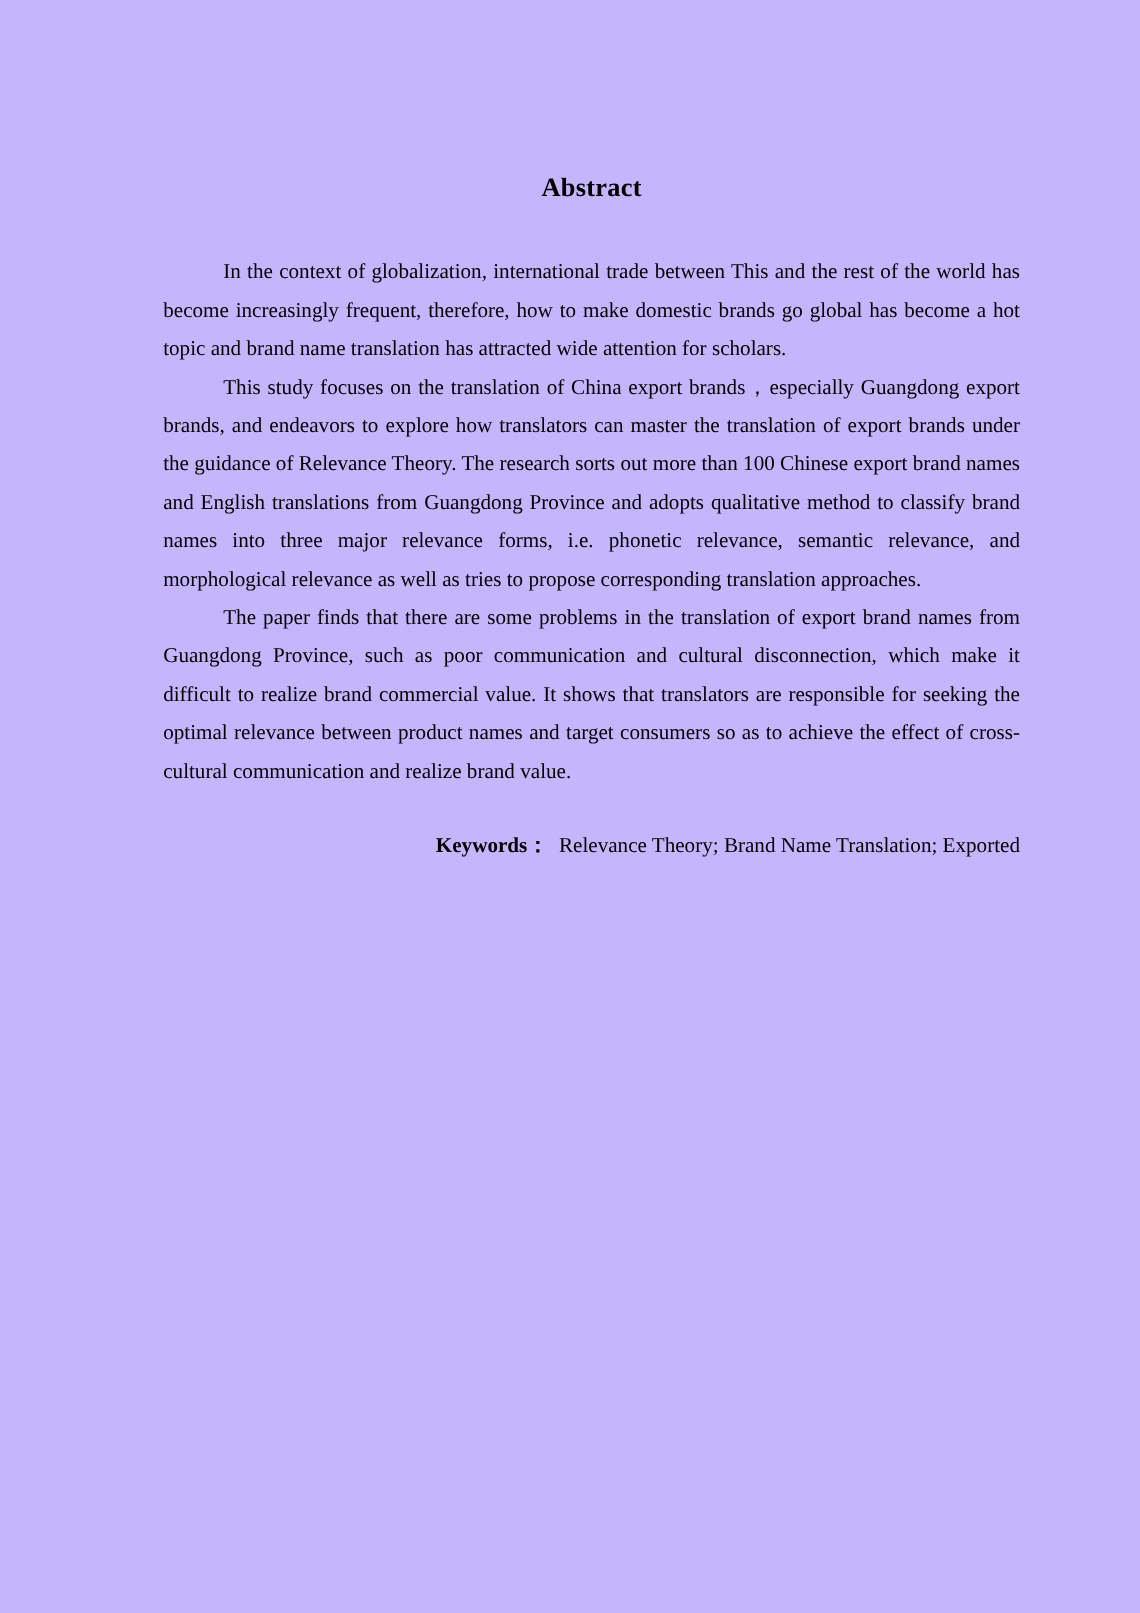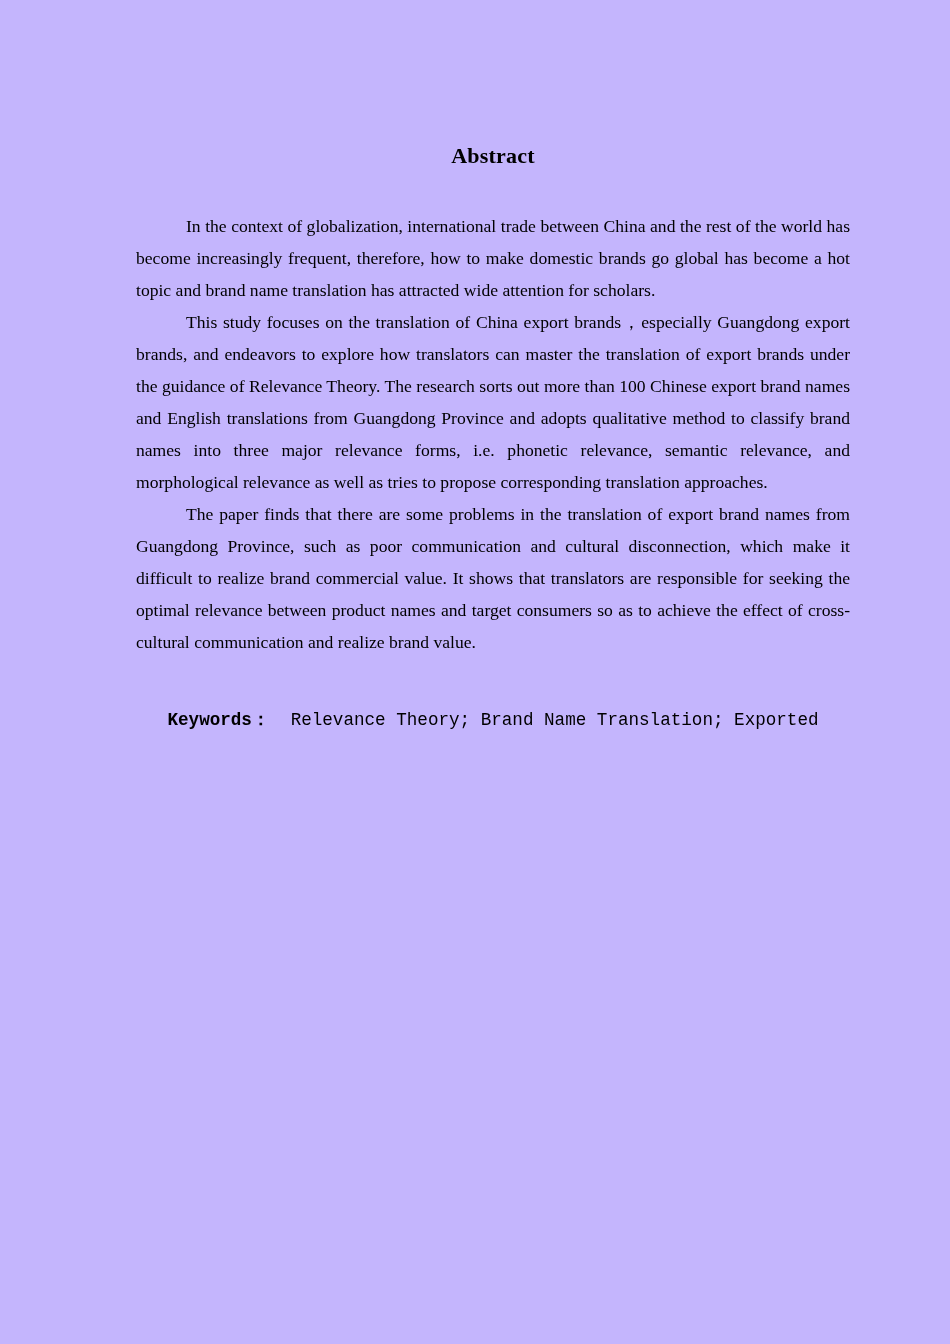--- a/index.html
+++ b/index.html
@@ -62,27 +62,26 @@
     font-size: 17.6px;
     line-height: 32px;
     hyphens: none;
   }
 
   .keywords-gap {
     height: 30px;
   }
 
   .keywords {
-    margin: 16px;
+    margin: 0;
     font-size: 17.6px;
     line-height: 32px;
     padding-left: 127px;
     text-indent: -127px;
-    text-align: center;
-    font-family: Liberation Mono, monospace;
+    text-align: right;
   }
 
   .kw-label {
     font-weight: bold;
   }
 
   .kw-sep {
     font-weight: bold;
   }
 
@@ -96,21 +95,21 @@
 <div class="page">
 
   <div class="content">
 
     <h1 class="doc-title">Abstract</h1>
 
     <div class="title-gap"></div>
 
     <div class="body-block">
 
-      <p class="para">In the context of globalization, international trade between China and the rest of the world has become increasingly frequent, therefore, how to make domestic brands go global has become a hot topic and brand name translation has attracted wide attention for scholars.</p>
+      <p class="para">In the context of globalization, international trade between This and the rest of the world has become increasingly frequent, therefore, how to make domestic brands go global has become a hot topic and brand name translation has attracted wide attention for scholars.</p>
 
       <p class="para">This study focuses on the translation of China export brands，especially Guangdong export brands, and endeavors to explore how translators can master the translation of export brands under the guidance of Relevance Theory. The research sorts out more than 100 Chinese export brand names and English translations from Guangdong Province and adopts qualitative method to classify brand names into three major relevance forms, i.e. phonetic relevance, semantic relevance, and morphological relevance as well as tries to propose corresponding translation approaches.</p>
 
       <p class="para">The paper finds that there are some problems in the translation of export brand names from Guangdong Province, such as poor communication and cultural disconnection, which make it difficult to realize brand commercial value. It shows that translators are responsible for seeking the optimal relevance between product names and target consumers so as to achieve the effect of cross-cultural communication and realize brand value.</p>
 
     </div>
 
     <div class="keywords-gap"></div>
 
     <p class="keywords"><span class="kw-label">Keywords</span><span class="kw-sep">：</span><span class="kw-values">&nbsp; <span>Relevance Theory; Brand Name Translation; Exported</span><br></span></p>

